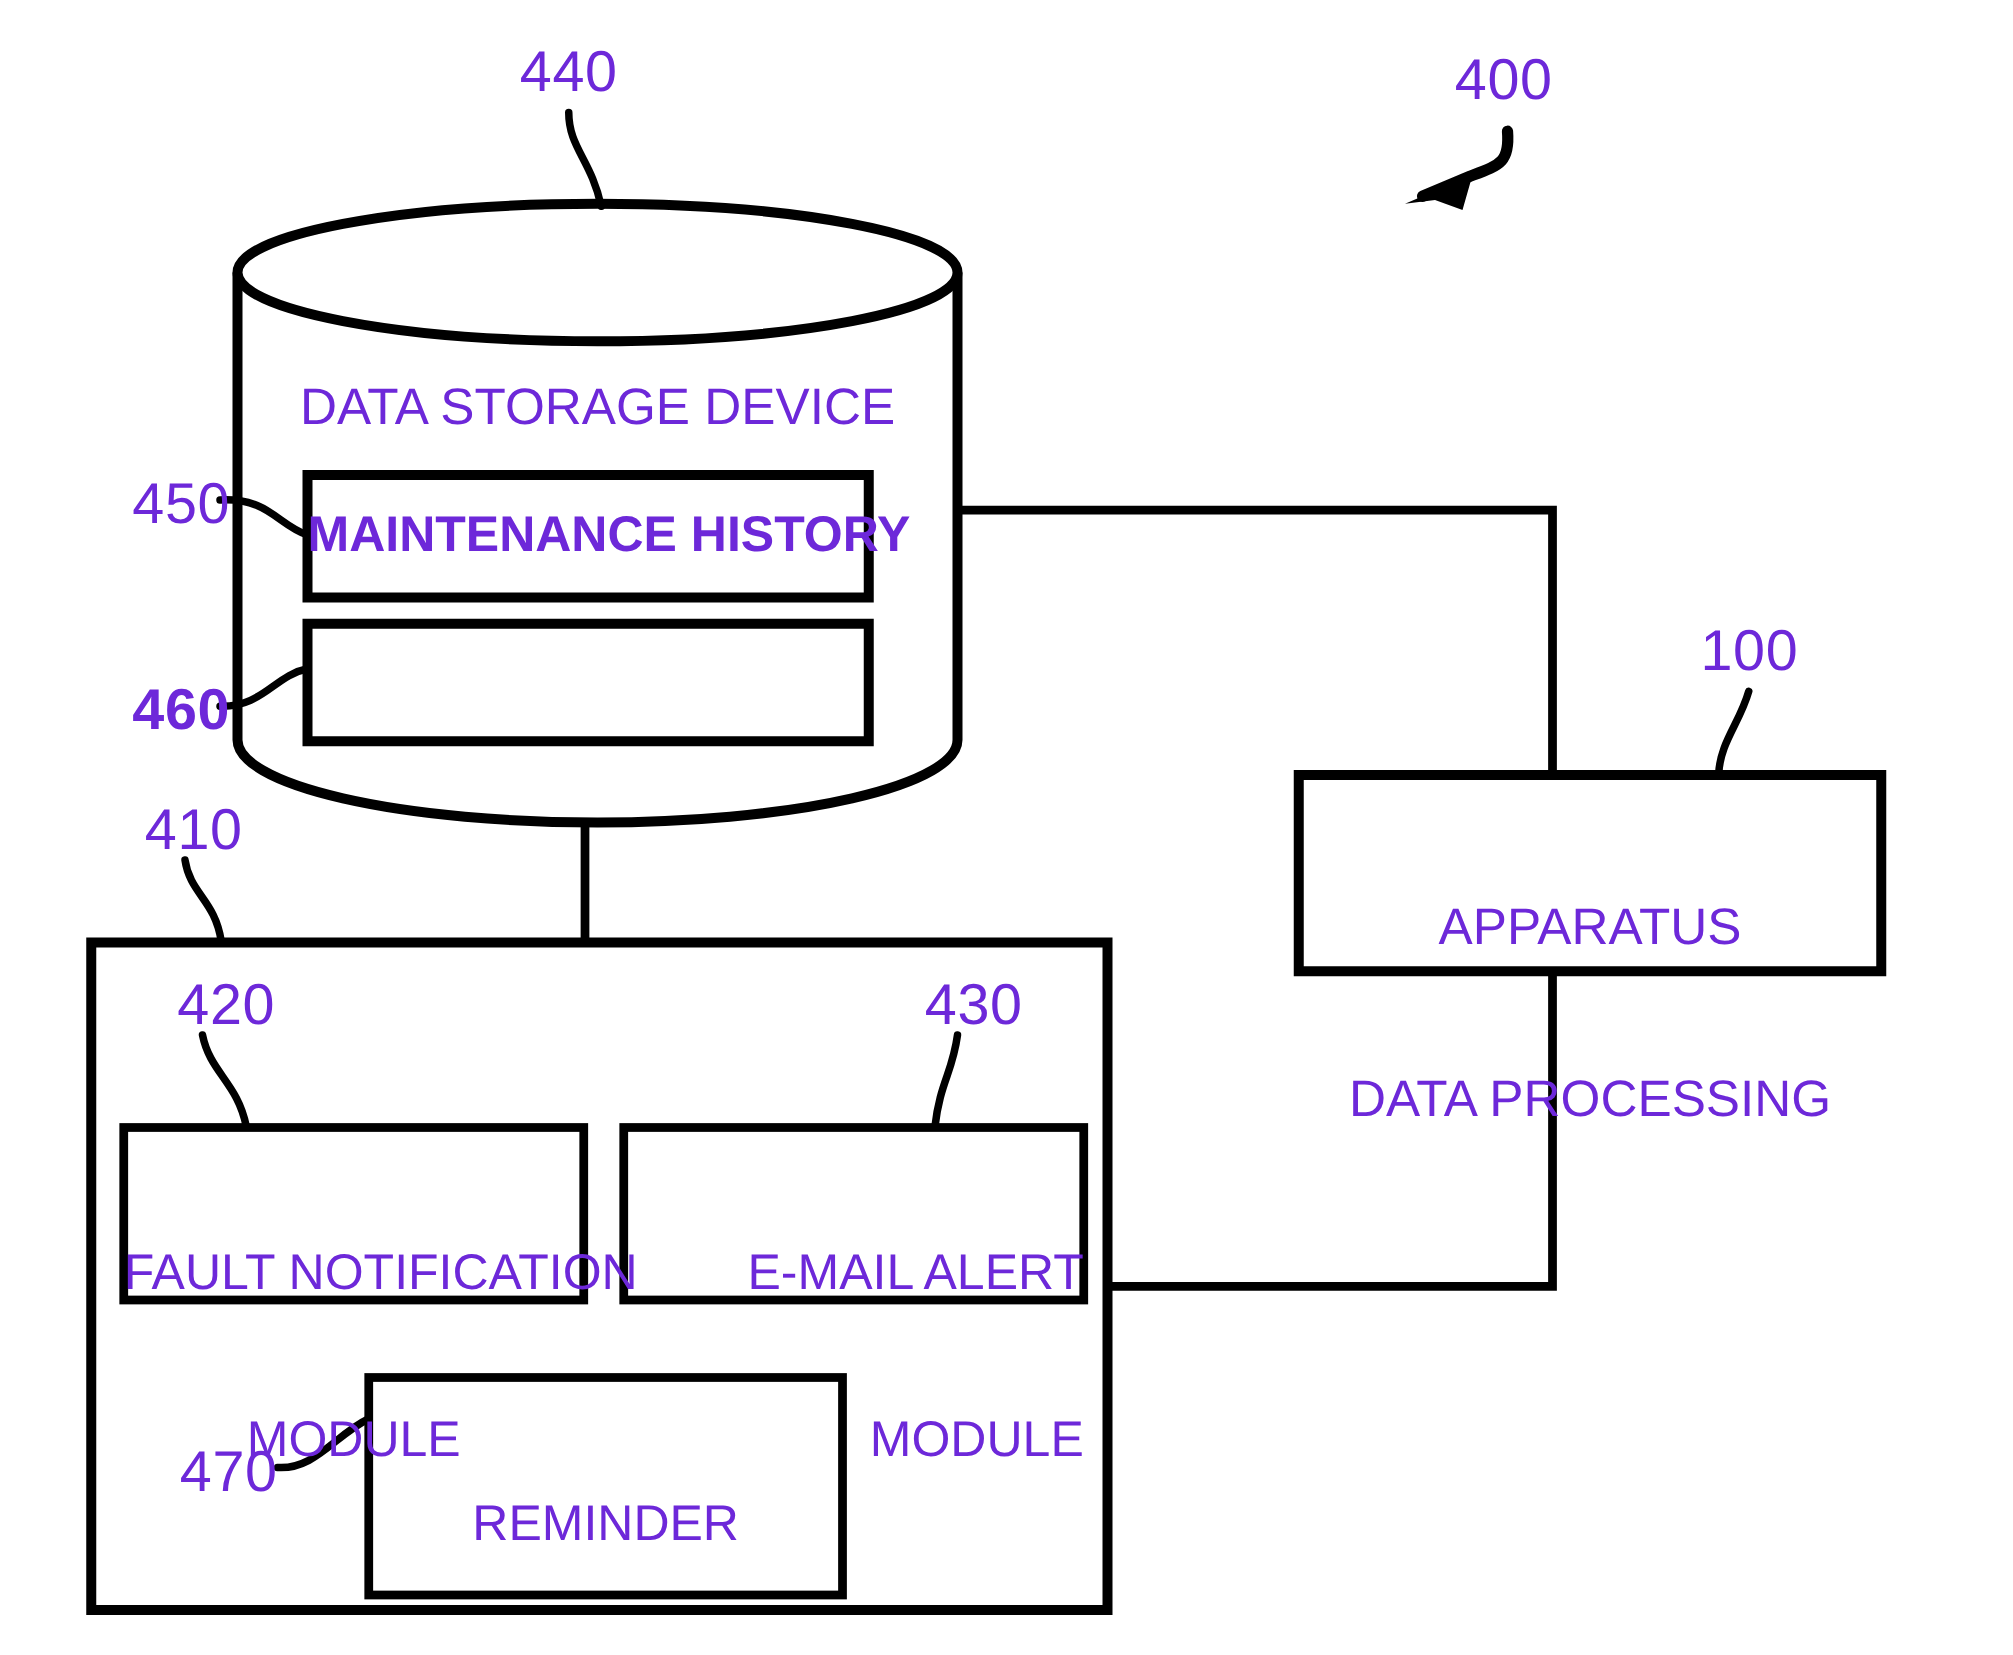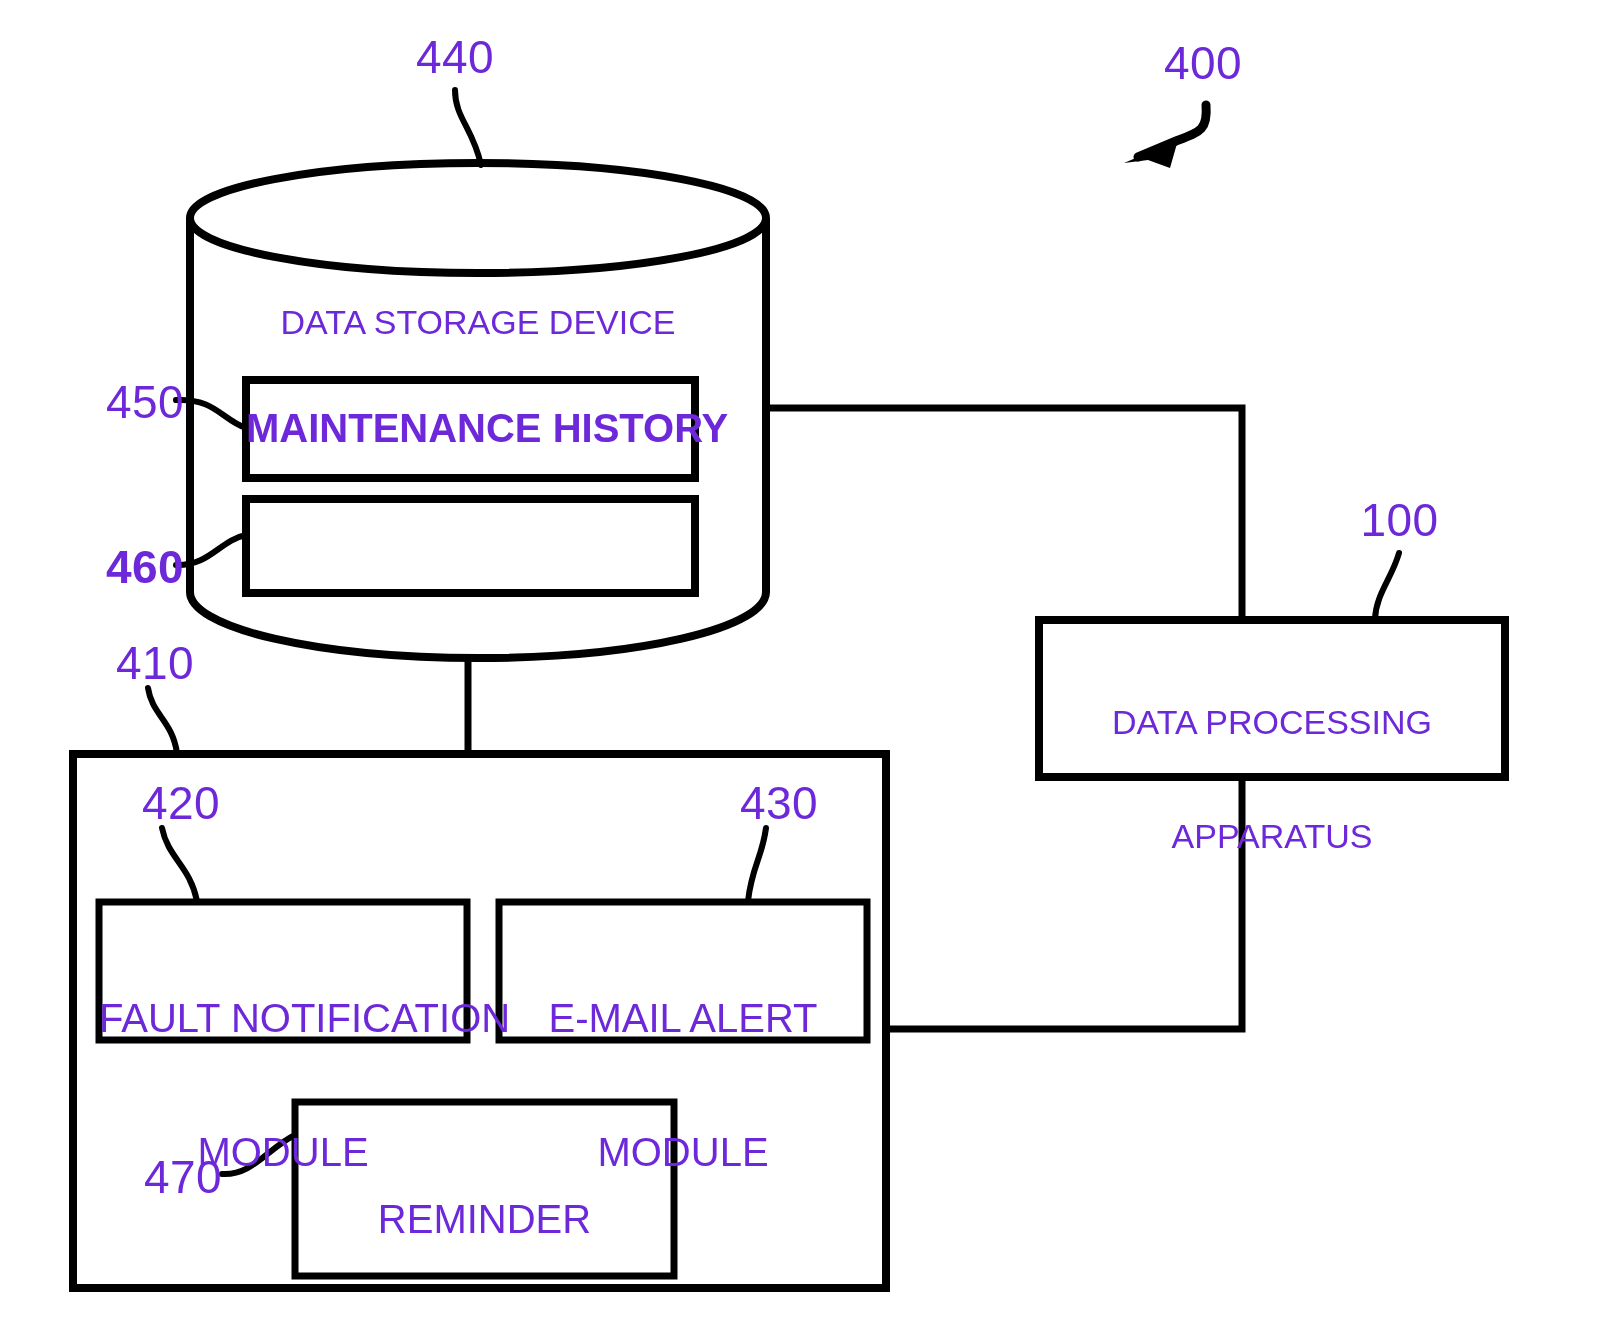--- a/index.html
+++ b/index.html
@@ -32,21 +32,21 @@
   }
   .refnum {
     font-size: 46px;
     letter-spacing: 0.5px;
   }
   .boxtext {
     font-size: 40px;
     letter-spacing: 0px;
   }
   .bigtext {
-    font-size: 34px;
+    font-size: 41px;
   }
 </style>
 </head>
 <body>
 
 <div id="page">
 
   <svg id="diagram-svg" viewBox="0 0 1610 1324">
 
     <g stroke="#000000" fill="none" stroke-width="7" stroke-linecap="butt">
@@ -123,32 +123,32 @@
 
   <div class="lbl refnum" style="left:140px; top:778px; width:82px;">420</div>
 
   <div class="lbl refnum" style="left:738px; top:778px; width:82px;">430</div>
 
   <div class="lbl boxtext" style="left:99px; top:906px; width:368px;">
     <div>FAULT NOTIFICATION</div>
     <div>MODULE</div>
   </div>
 
-  <div class="lbl boxtext" style="left:499px; top:906px; width:368px;">
+  <div class="lbl boxtext" style="left:499px; top:906px; width:368px;text-align:right;">
     <div>E-MAIL ALERT</div>
     <div>MODULE</div>
   </div>
 
   <div class="lbl refnum" style="left:142px; top:1152px; width:82px;">470</div>
 
   <div class="lbl boxtext" style="left:295px; top:1107px; width:379px;">
     <div>REMINDER</div>
     
   </div>
 
   <div class="lbl refnum" style="left:1347px; top:495px; width:105px;">100</div>
 
   <div class="lbl bigtext" style="left:1039px; top:627px; width:466px;">
+    <div>APPARATUS</div>
     <div>DATA PROCESSING</div>
-    <div>APPARATUS</div>
   </div>
 
 </div>
 
 </body></html>

